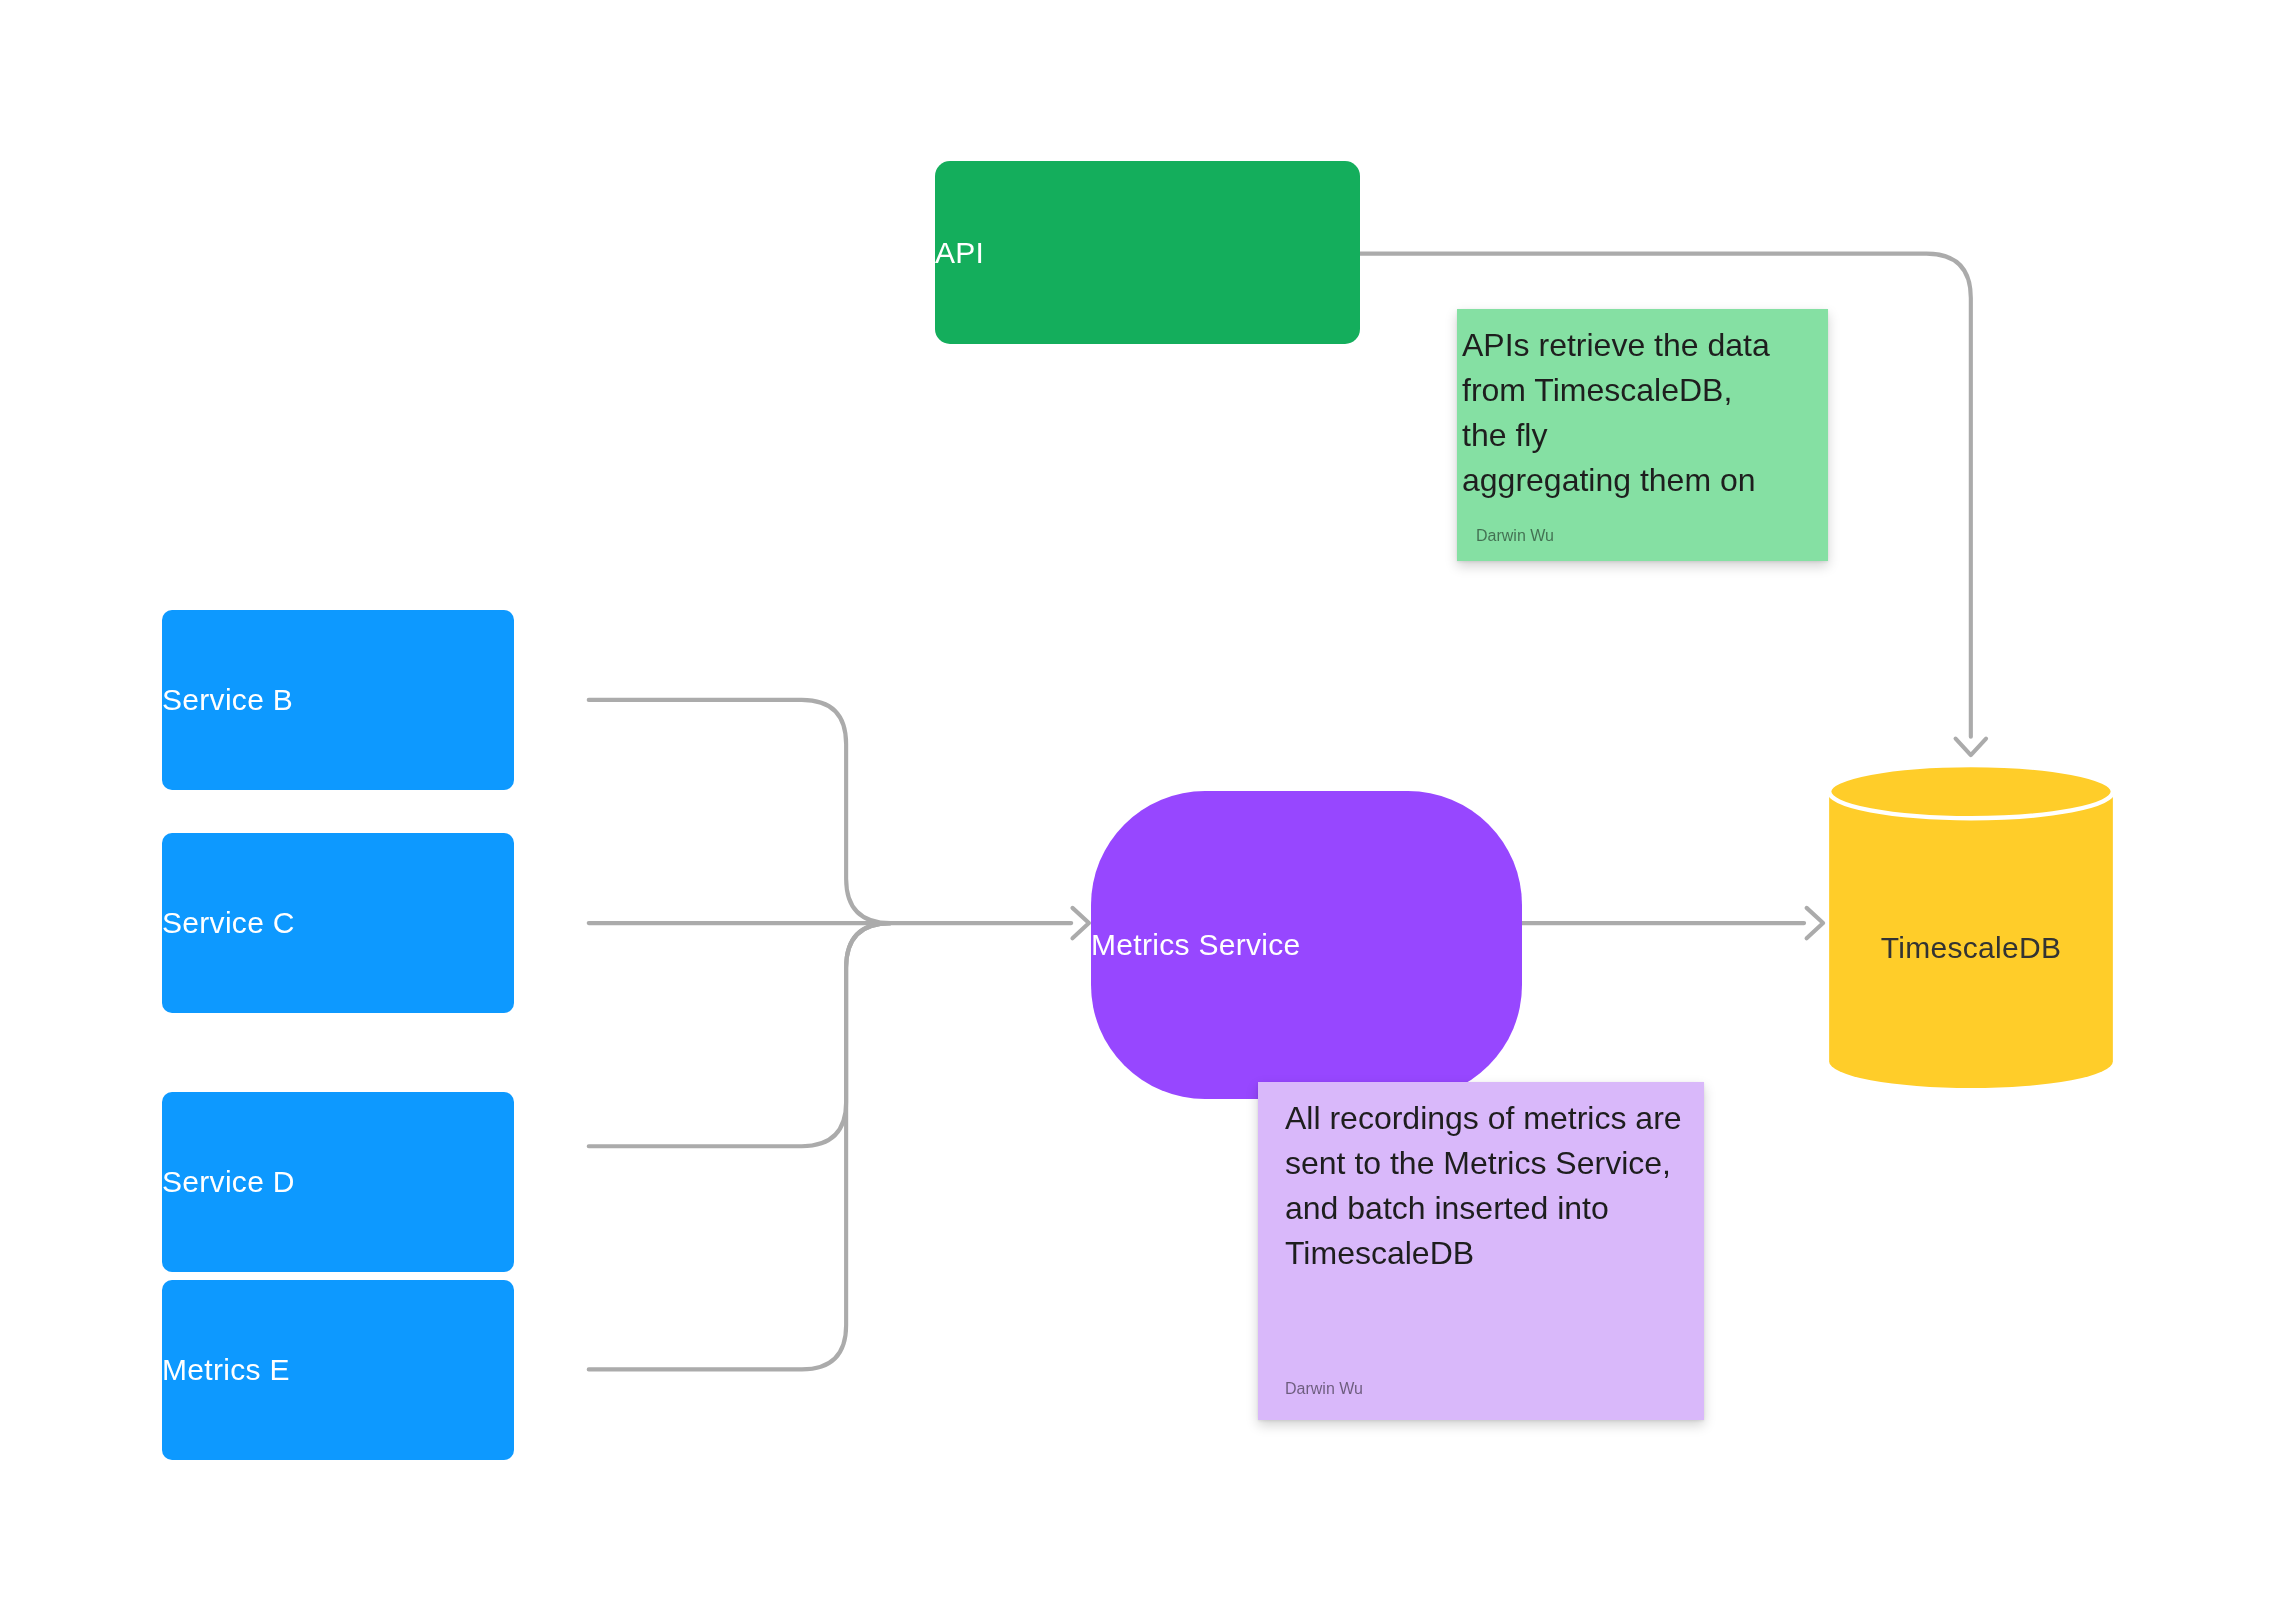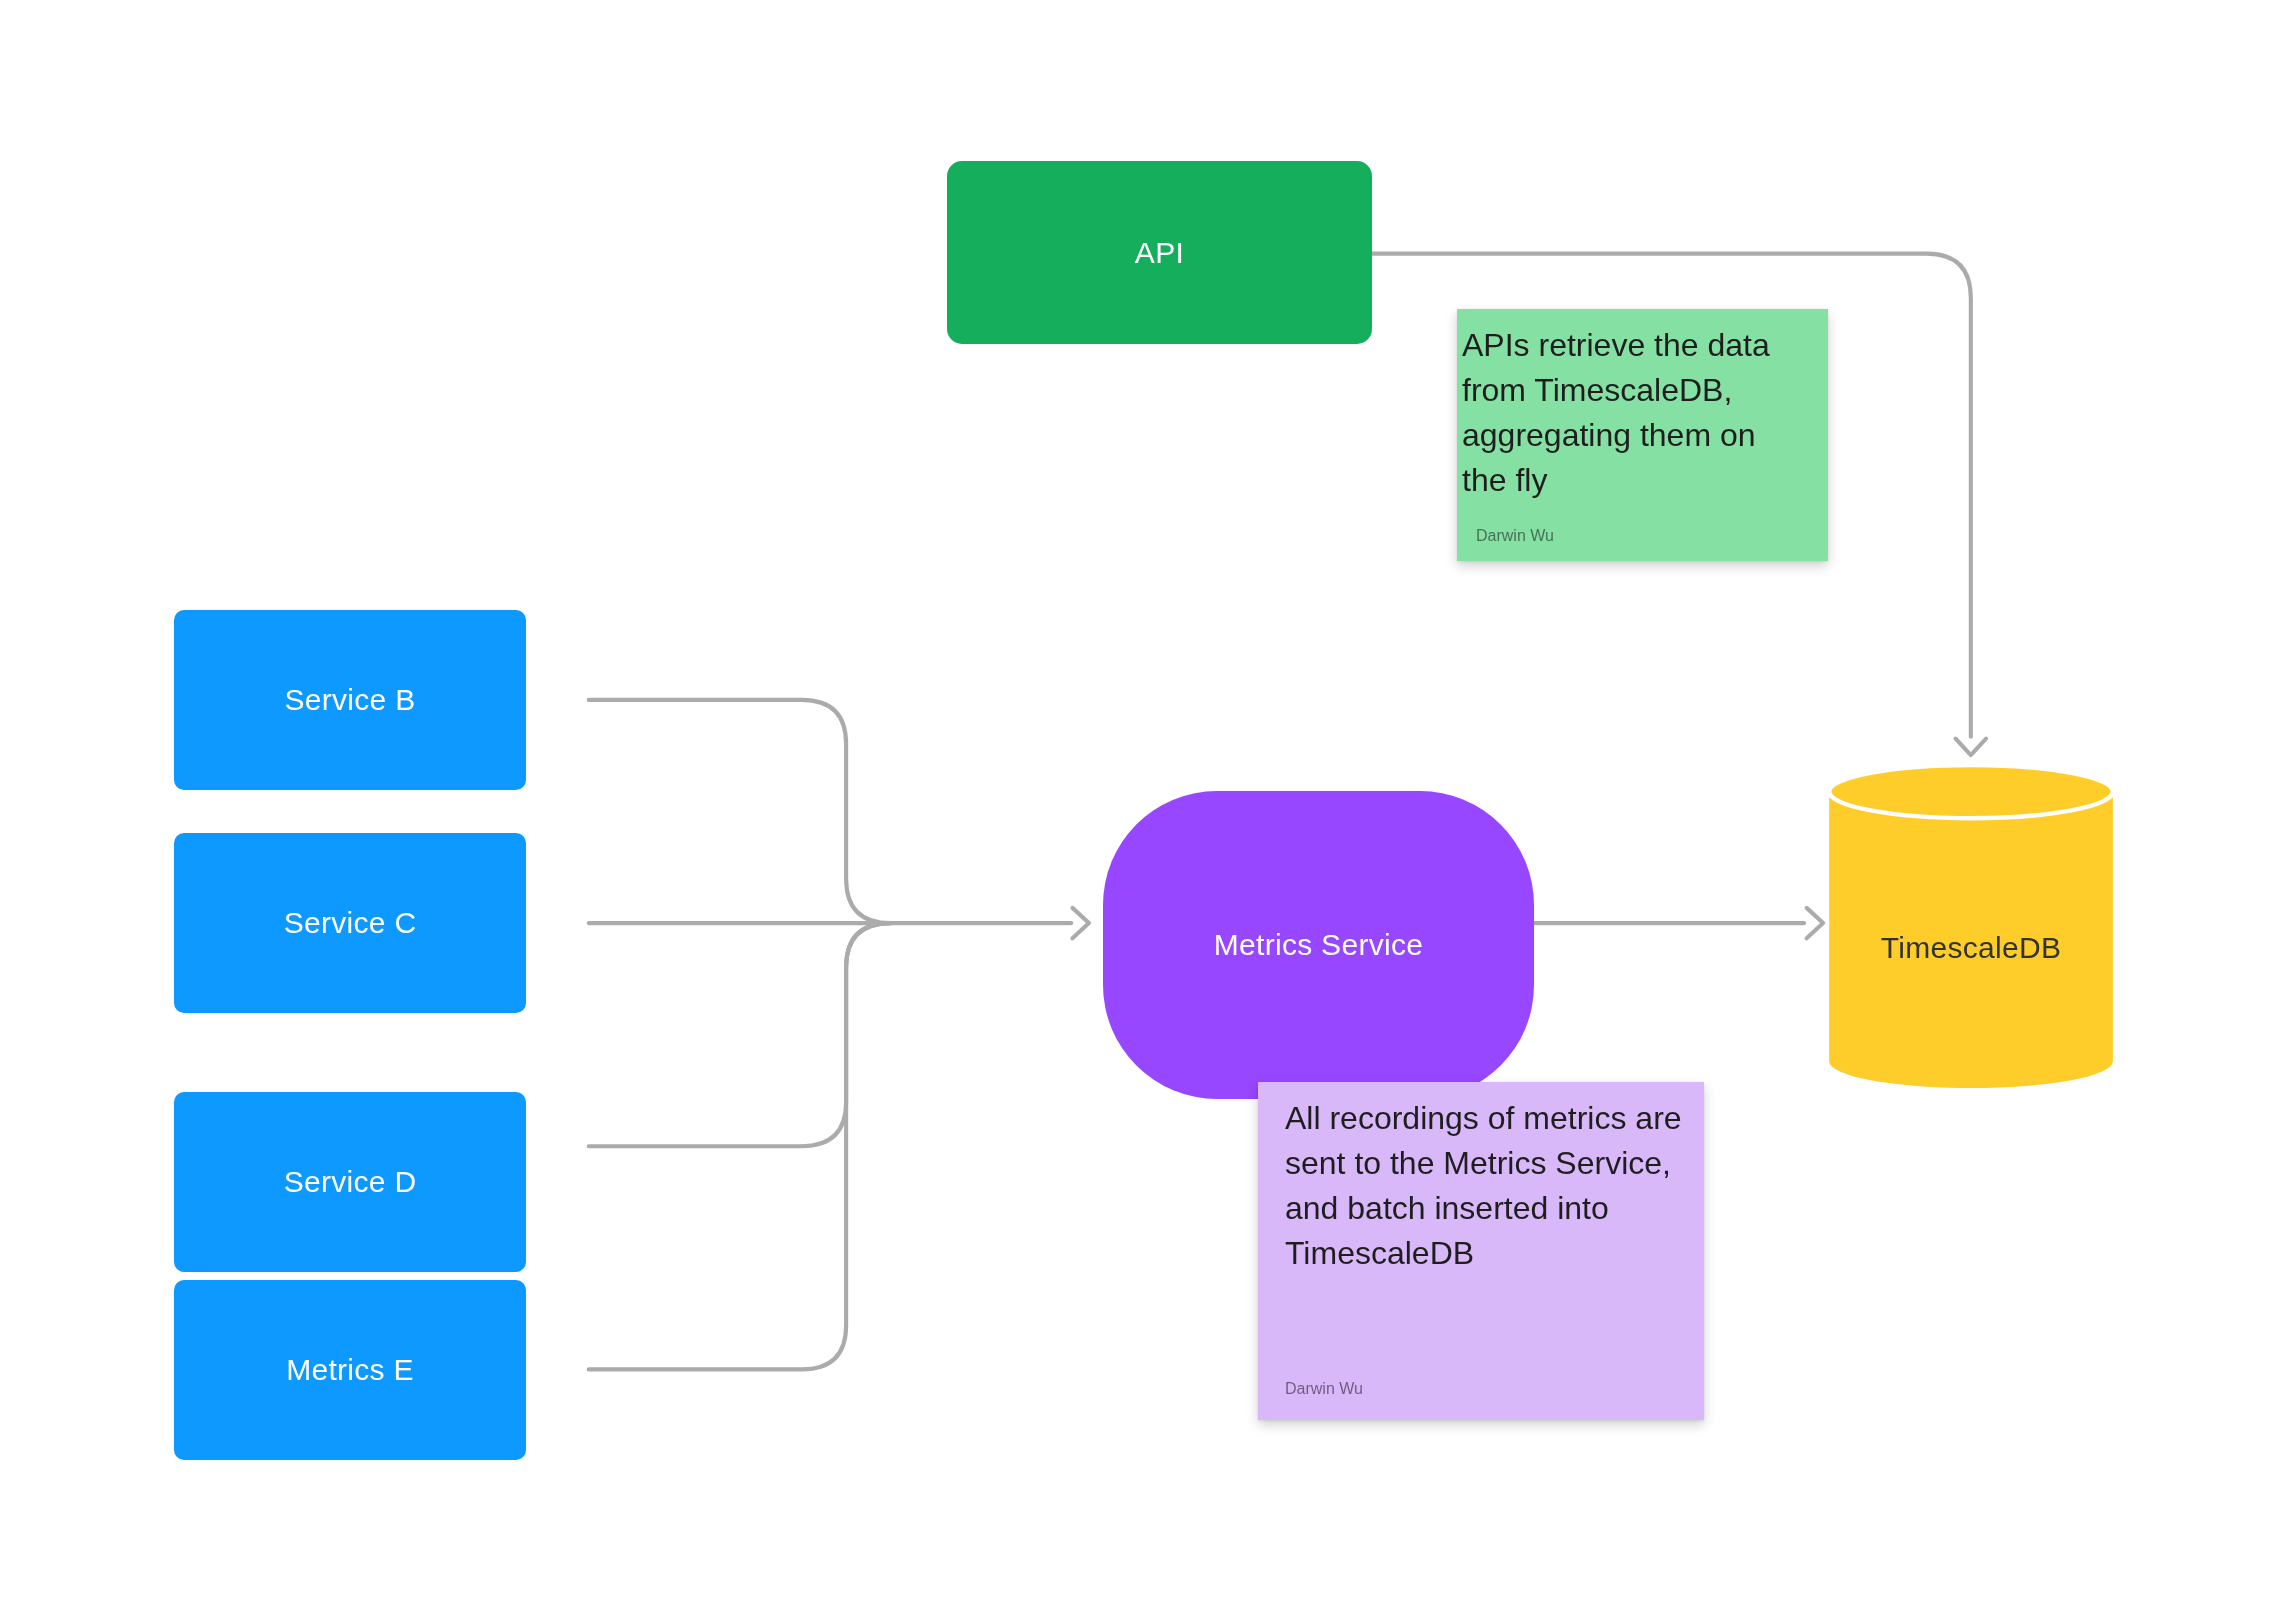--- a/index.html
+++ b/index.html
@@ -20,23 +20,22 @@
     fill: none;
     stroke: var(--connector, #ABABAB);
     stroke-width: 6.5;
     stroke-linecap: round;
     stroke-linejoin: round;
   }
   .shape {
     position: absolute;
     display: flex;
     align-items: center;
-    justify-content: center;
+    justify-content: flex-start;
     box-sizing: border-box;
-    margin-left: 12px;
   }
   .shape-label {
     font-size: 30px;
     font-weight: 400;
     color: var(--label-on-dark, #ffffff);
     letter-spacing: 0.3px;
     white-space: nowrap;
   }
   .api-box {
     left: 935px; top: 161px;
@@ -151,22 +150,22 @@
 
   <svg id="cylinder-svg" viewBox="0 0 448 510">
     <path class="cyl-fill" d="M 0 42 A 224 42 0 0 1 448 42 L 448 468 A 224 42 0 0 1 0 468 Z"></path>
     <ellipse class="cyl-lid" cx="224" cy="42" rx="224" ry="42"></ellipse>
   </svg>
   <div class="db-label">TimescaleDB</div>
 
   <div class="sticky-note note-green">
     <div class="note-line">APIs retrieve the data</div>
     <div class="note-line">from TimescaleDB,</div>
+    <div class="note-line">the fly</div>
     <div class="note-line">aggregating them on</div>
-    <div class="note-line">the fly</div>
     <div class="note-author">Darwin Wu</div>
   </div>
 
   <div class="sticky-note note-violet">
     <div class="note-line">All recordings of metrics are</div>
     <div class="note-line">sent to the Metrics Service,</div>
     <div class="note-line">and batch inserted into</div>
     <div class="note-line">TimescaleDB</div>
     <div class="note-author">Darwin Wu</div>
   </div>

